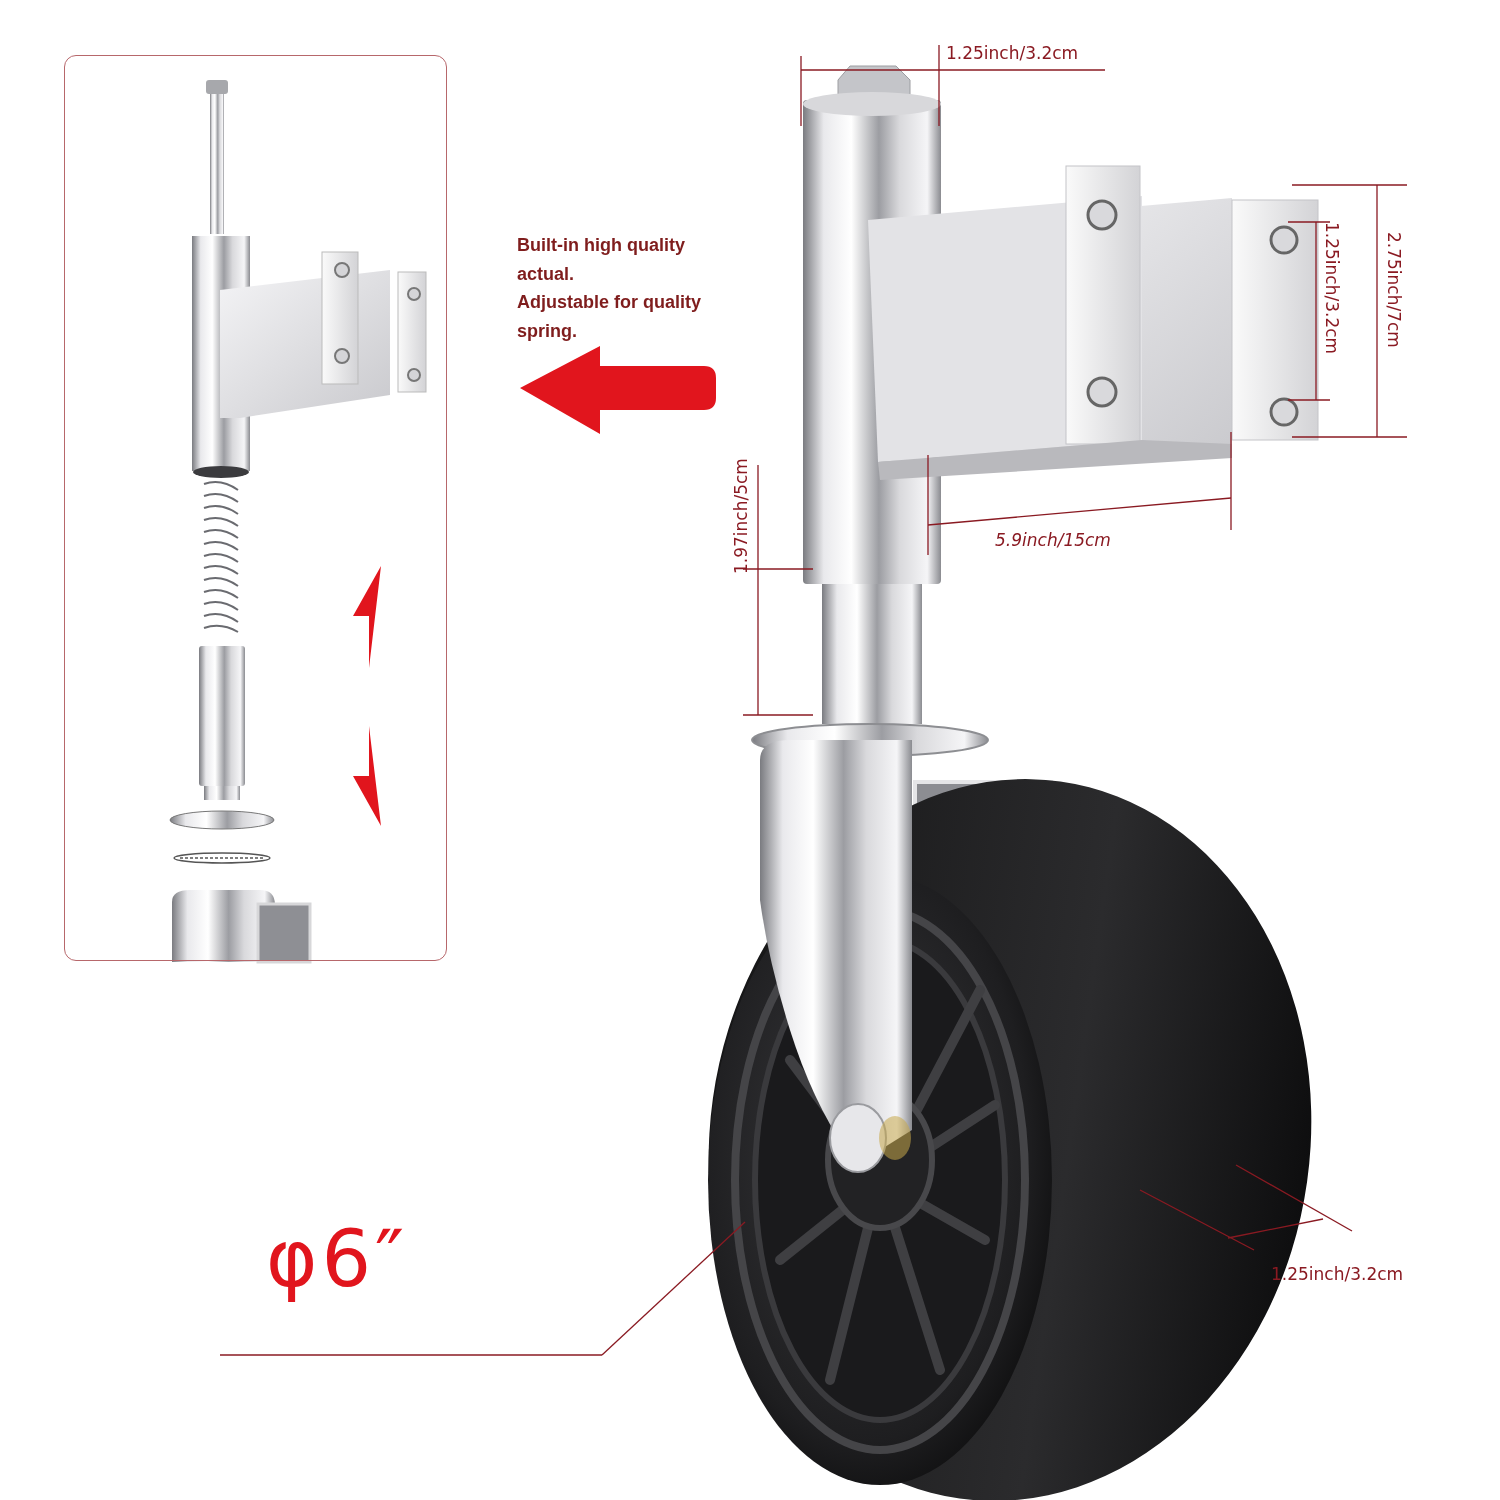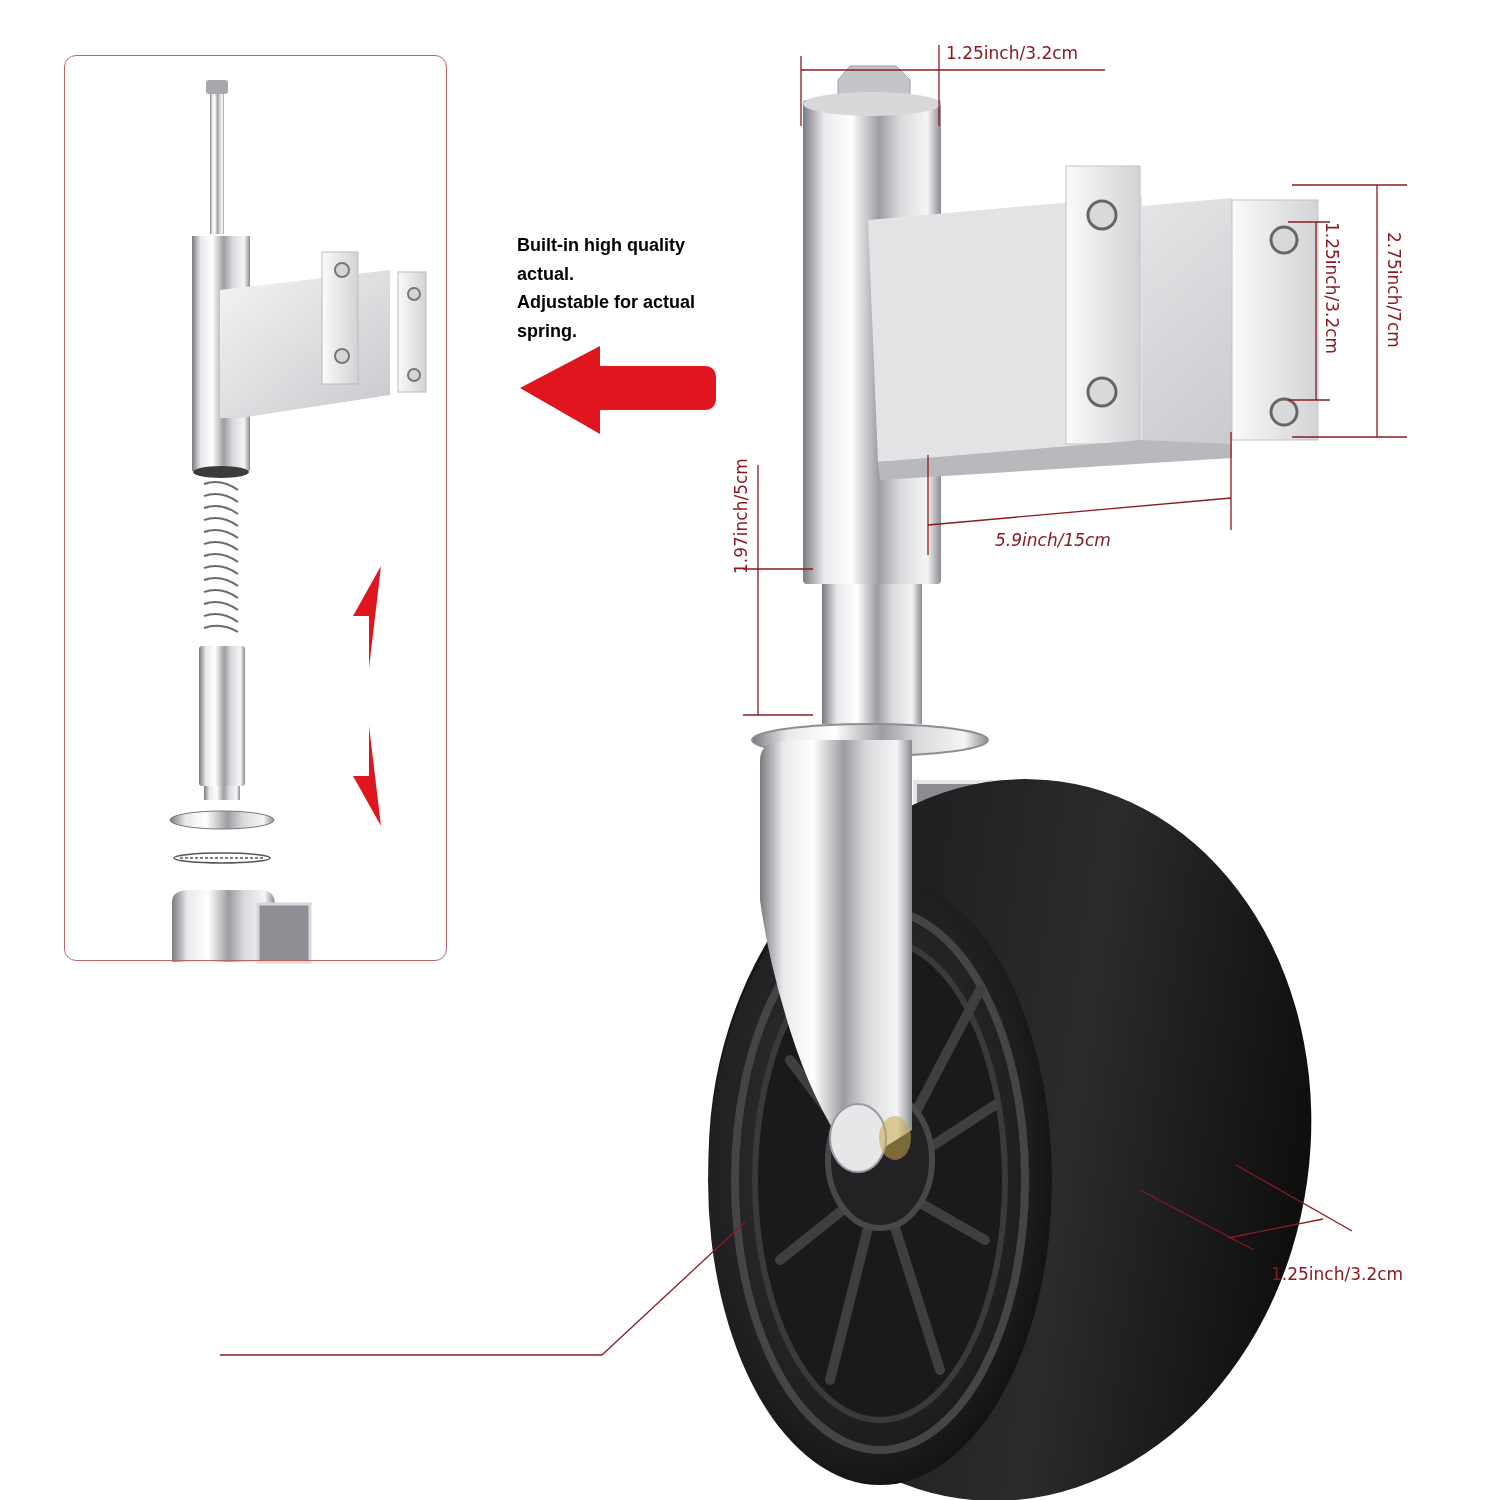--- a/index.html
+++ b/index.html
@@ -1,21 +1,21 @@
 <!DOCTYPE html>
 <html><head>
 <meta charset="utf-8">
 <style>
   html, body { margin:0; padding:0; background:#ffffff; }
   body { width:1500px; height:1500px; position:relative; overflow:hidden; font-family:"Liberation Sans", sans-serif; }
   #stage { position:absolute; left:0; top:0; width:1500px; height:1500px; }
   .lbl { position:absolute; color:#8a1a22; font-family:"DejaVu Sans", sans-serif; font-size:17px; white-space:nowrap; line-height:1; }
   .vlbl-cw { transform-origin:0 0; transform:rotate(90deg); }
   .vlbl-ccw { transform-origin:0 0; transform:rotate(-90deg); }
-  .callout { position:absolute; left:517px; top:231px; color:#000000; font-family:"Liberation Sans", sans-serif; font-weight:bold; font-size:18px; line-height:28.5px; }
+  .callout { position:absolute; left:517px; top:231px; color:#7f1d1d; font-family:"Liberation Sans", sans-serif; font-weight:bold; font-size:18px; line-height:28.5px; }
   .callout div { white-space:nowrap; }
   .phi { position:absolute; left:266px; top:1220px; color:#e1151d; font-family:"DejaVu Sans", sans-serif; font-size:78px; line-height:1; letter-spacing:4px; }
   .inset { position:absolute; left:64px; top:55px; width:383px; height:906px; border:1.5px solid #b7676b; border-radius:12px; box-sizing:border-box; }
 </style>
 </head>
 <body>
 
 <div id="stage">
 
   <svg width="1500" height="1500" viewBox="0 0 1500 1500" style="position:absolute;left:0;top:0">
@@ -172,24 +172,25 @@
       <line x1="220" y1="1355" x2="602" y2="1355"></line>
       <line x1="602" y1="1355" x2="745" y2="1222"></line>
     </g>
   </svg>
 
   <div class="inset"></div>
 
   <div class="callout">
     <div>Built-in high quality</div>
     <div>actual.</div>
-    <div>Adjustable for actual</div>
+    <div>Adjustable for quality</div>
     <div>spring.</div>
   </div>
 
   <div class="lbl" style="left:946px; top:45px;">1.25inch/3.2cm</div>
   <div class="lbl vlbl-cw" style="left:1402px; top:232px; font-size:17px;">2.75inch/7cm</div>
   <div class="lbl vlbl-cw" style="left:1340px; top:222px; font-size:17px;">1.25inch/3.2cm</div>
   <div class="lbl" style="left:995px; top:532px;font-style:italic;">5.9inch/15cm</div>
   <div class="lbl vlbl-ccw" style="left:733px; top:574px;">1.97inch/5cm</div>
   <div class="lbl" style="left:1271px; top:1266px;">1.25inch/3.2cm</div>
+  <div class="phi">φ6″</div>
 
 </div>
 
 </body></html>

